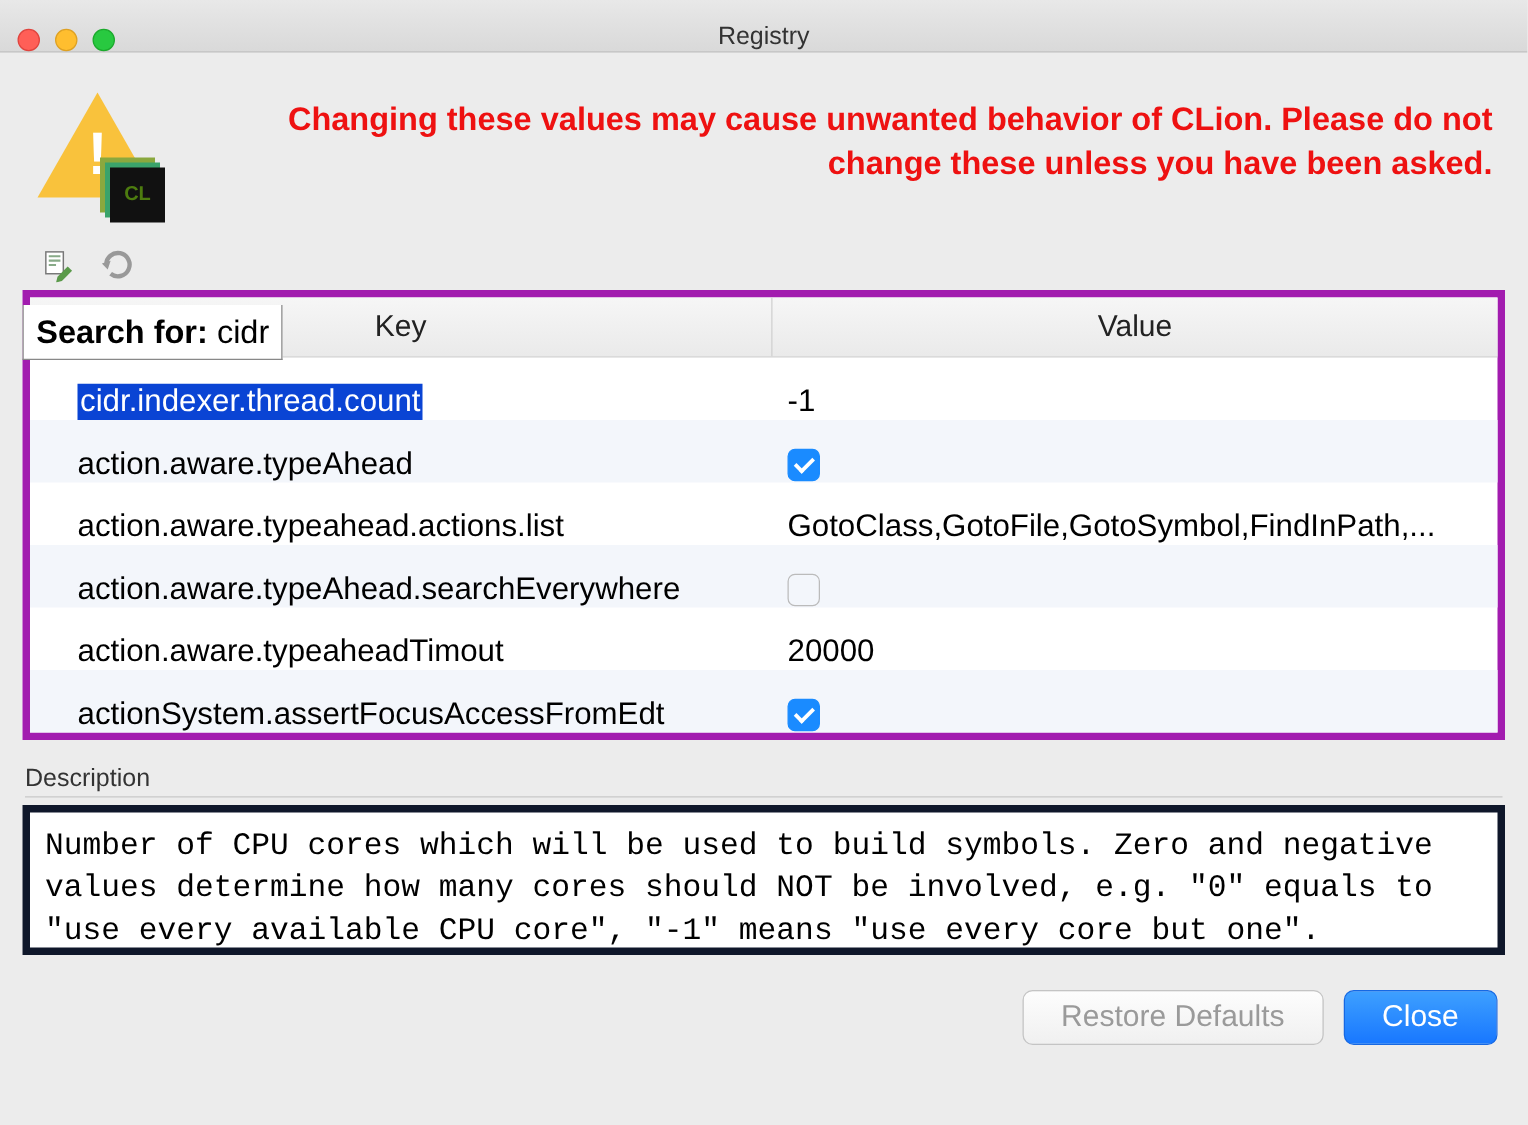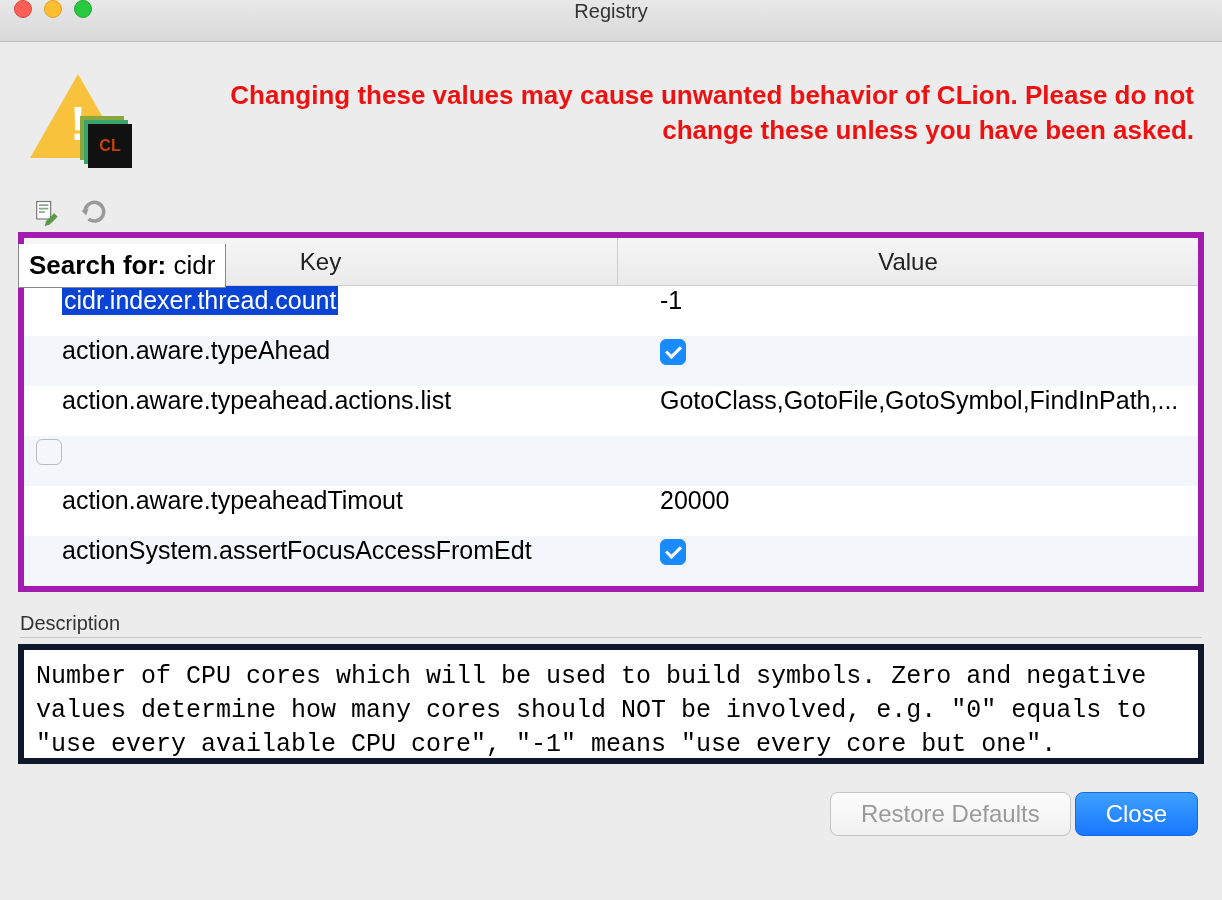--- a/index.html
+++ b/index.html
@@ -8,21 +8,21 @@
   background: #ececec;
   width: 1222px;
   height: 900px;
   overflow: hidden;
 }
 .titlebar {
   height: 42px;
   background: linear-gradient(#e8e8e8, #d9d9d9);
   border-bottom: 1px solid #bdbdbd;
   display: flex;
-  align-items: flex-start;
+  align-items: flex-end;
   position: relative;
 }
 .traffic-lights {
   display: flex;
   gap: 12px;
   margin-left: 14px;
 }
 .light { width: 18px; height: 18px; border-radius: 50%; }
 .light.red { background: #ff5f57; border: 1px solid #e0443e; }
 .light.yellow { background: #ffbe2f; border: 1px solid #dea123; }
@@ -51,25 +51,25 @@
 .warn-triangle::after {
   content: "!";
   position: absolute;
   top: 22px; left: -8px;
   font-size: 48px;
   font-weight: bold;
   color: #fff;
 }
 .warn-clion {
   position: absolute;
-  bottom: 10px; right: 2px;
+  bottom: 0; right: 2px;
   width: 44px; height: 44px;
   background: #111;
   display: flex; align-items: center; justify-content: center;
-  color: #c2410c;
+  color: #4d7c0f;
   font-size: 16px;
   font-weight: bold;
   box-shadow: -4px -4px 0 #3aa36b, -8px -8px 0 #8aa83e;
 }
 .warning-text {
   color: #e11;
   font-weight: bold;
   font-size: 26px;
   line-height: 1.35;
   padding-top: 4px;
@@ -110,23 +110,22 @@
   display: flex; align-items: center; justify-content: center;
   border-right: 1px solid #cfcfcf;
 }
 .th:last-child { border-right: none; }
 .th.key { width: 594px; }
 .th.val { flex: 1; }
 .table-body { }
 .tr {
   display: flex;
   height: 50px;
-  align-items: flex-start;
+  align-items: flex-end;
   font-size: 25px;
-  gap: 30px;
 }
 .tr:nth-child(even) { background: #f3f6fb; }
 .td-key {
   width: 594px;
   padding-left: 38px;
   white-space: nowrap;
   overflow: hidden;
 }
 .td-val {
   flex: 1;
@@ -174,21 +173,21 @@
   padding: 10px 12px;
   font-family: "Menlo","Courier New",monospace;
   font-size: 25px;
   line-height: 1.35;
   color: #000;
   height: 120px;
 }
 .button-row {
   display: flex;
   justify-content: flex-end;
-  gap: 4px;
+  gap: 16px;
   padding: 28px 24px 0 0;
 }
 .btn {
   font-size: 24px;
   height: 44px;
   padding: 0 30px;
   border-radius: 8px;
   border: 1px solid #c4c4c4;
   background: linear-gradient(#fdfdfd,#f0f0f0);
   cursor: pointer;
@@ -252,20 +251,21 @@
           </div>
           <div class="tr">
             <div class="td-key"><span>action.aware.typeAhead</span></div>
             <div class="td-val"><span class="checkbox checked"></span></div>
           </div>
           <div class="tr">
             <div class="td-key"><span>action.aware.typeahead.actions.list</span></div>
             <div class="td-val">GotoClass,GotoFile,GotoSymbol,FindInPath,...</div>
           </div>
           <div class="tr">
+            <div class="td-key"><span>action.aware.typeAhead.searchEverywhere</span></div>
             <div class="td-val"><span class="checkbox"></span></div>
           </div>
           <div class="tr">
             <div class="td-key"><span>action.aware.typeaheadTimout</span></div>
             <div class="td-val">20000</div>
           </div>
           <div class="tr">
             <div class="td-key"><span>actionSystem.assertFocusAccessFromEdt</span></div>
             <div class="td-val"><span class="checkbox checked"></span></div>
           </div>

